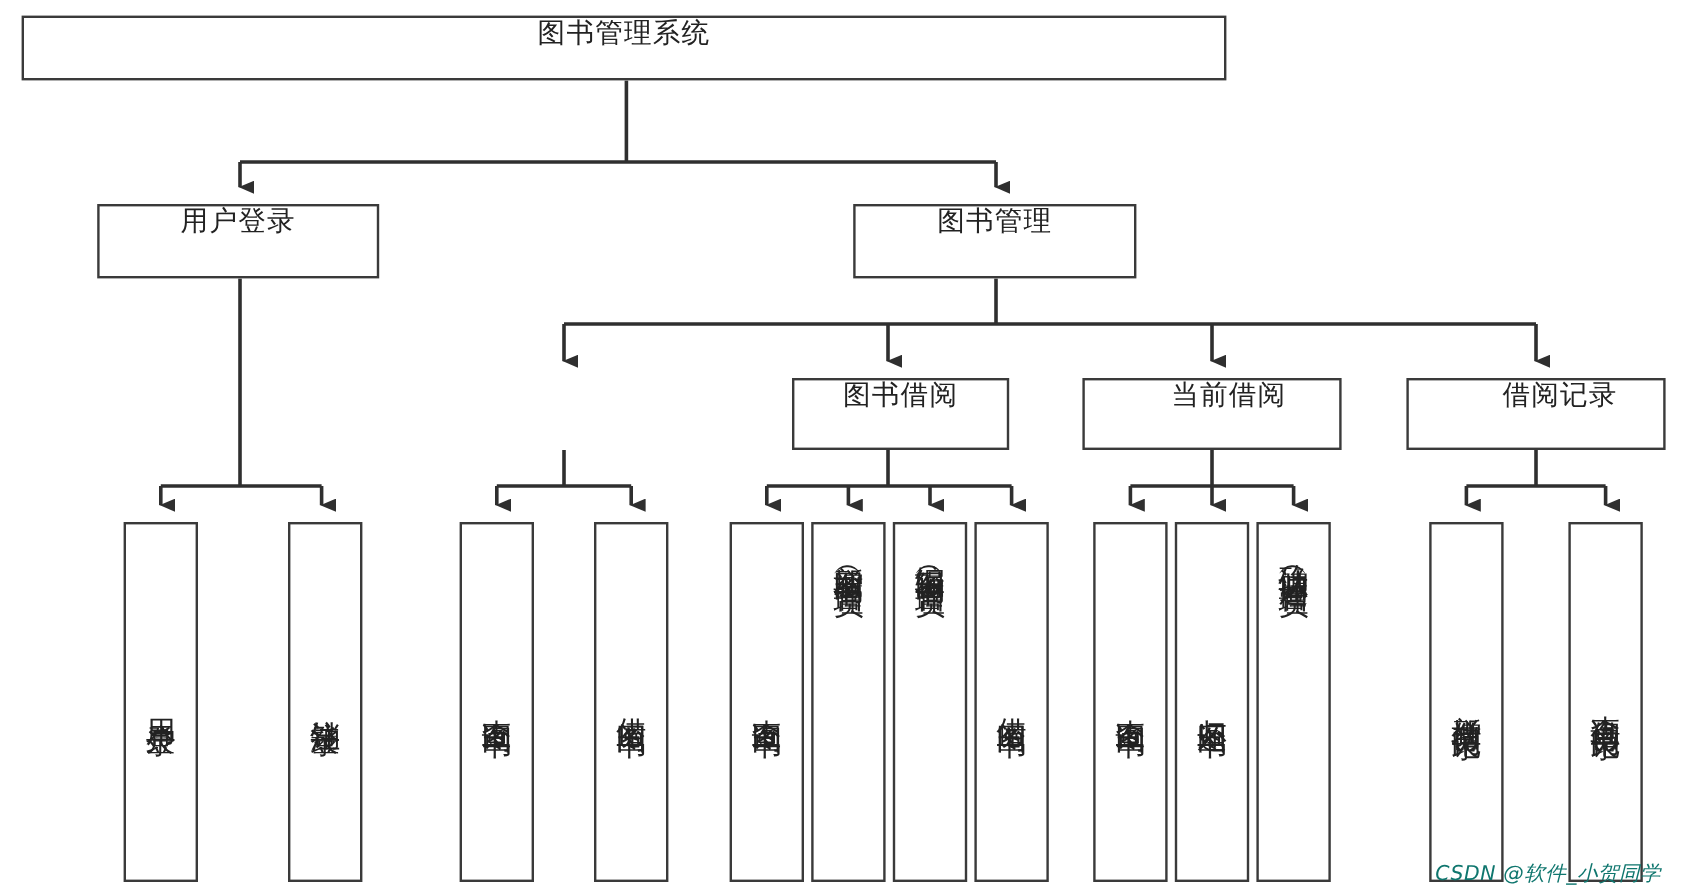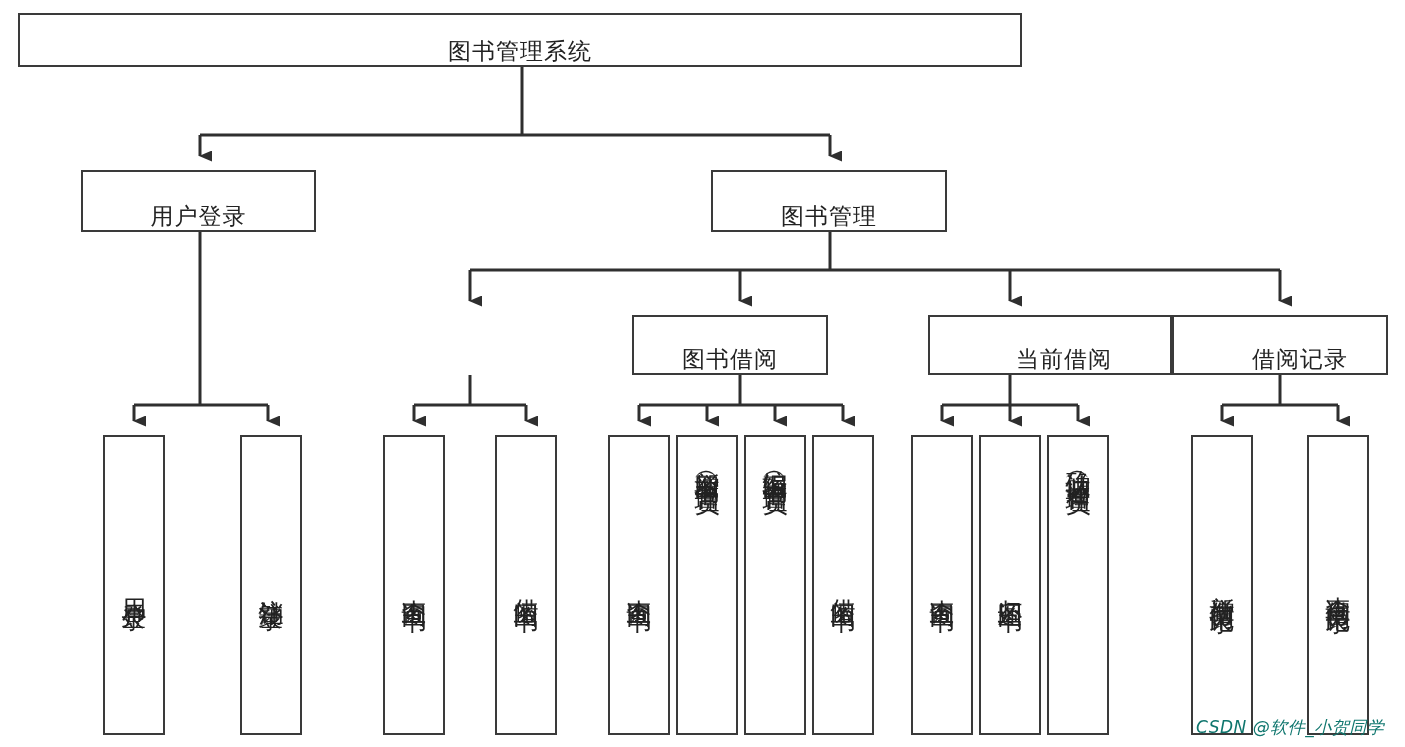--- a/index.html
+++ b/index.html
@@ -1,20 +1,20 @@
 <!DOCTYPE html>
 <html><head>
 <meta charset="utf-8">
 <style>
   html,body{margin:0;padding:0;background:#ffffff;}
   body{font-family:"DejaVu Sans","Liberation Sans",sans-serif;}
   #stage{position:relative;width:1405px;height:747px;background:#ffffff;overflow:hidden;}
   #wires{position:absolute;left:0;top:0;width:1405px;height:747px;}
   .node{position:absolute;box-sizing:border-box;background:#ffffff;border:2px solid #3a3a3a;
-        display:flex;align-items:flex-end;justify-content:center;color:#222222;}
+        display:flex;align-items:flex-start;justify-content:center;color:#222222;}
   .node.root{border-width:2px;}
   .node .lbl{line-height:1.18;text-align:center;white-space:pre;}
   .node.horiz .lbl{font-size:23px;letter-spacing:1px;}
   .node.root .lbl{font-size:23px;letter-spacing:1px;}
   .node.vert{align-items:flex-start;justify-content:center;padding-top:14px;}
   .node.vert .lbl{writing-mode:vertical-rl;text-orientation:upright;font-size:25px;
                   letter-spacing:3px;line-height:1;}
   .node.vert.mid{align-items:center;padding-top:0;}
   #watermark{position:absolute;font-size:17px;color:#0f766e;white-space:nowrap;letter-spacing:.5px;font-style:italic;}
 </style>
@@ -78,24 +78,24 @@
     <span class="lbl">图书管理系统</span>
   </div>
 
   <div class="node horiz" style="left:81px;top:170px;width:235px;height:62px;">
     <span class="lbl">用户登录</span>
   </div>
   <div class="node horiz" style="left:711px;top:170px;width:236px;height:62px;">
     <span class="lbl">图书管理</span>
   </div>
 
-  <div class="node horiz" style="left:632px;top:315px;width:196px;height:60px;">
+  <div class="node horiz" style="left:660px;top:315px;width:181px;height:60px;">
     <span class="lbl">图书借阅</span>
   </div>
-  <div class="node horiz" style="left:928px;top:315px;width:244px;height:60px;padding-left:28px;">
+  <div class="node horiz" style="left:902px;top:315px;width:216px;height:60px;padding-left:28px;">
     <span class="lbl">当前借阅</span>
   </div>
   <div class="node horiz" style="left:1172px;top:315px;width:216px;height:60px;padding-left:40px;">
     <span class="lbl">借阅记录</span>
   </div>
 
   <div class="node vert mid" style="left:103px;top:435px;width:62px;height:300px;">
     <span class="lbl">用户登录</span>
   </div>
   <div class="node vert mid" style="left:240px;top:435px;width:62px;height:300px;">

